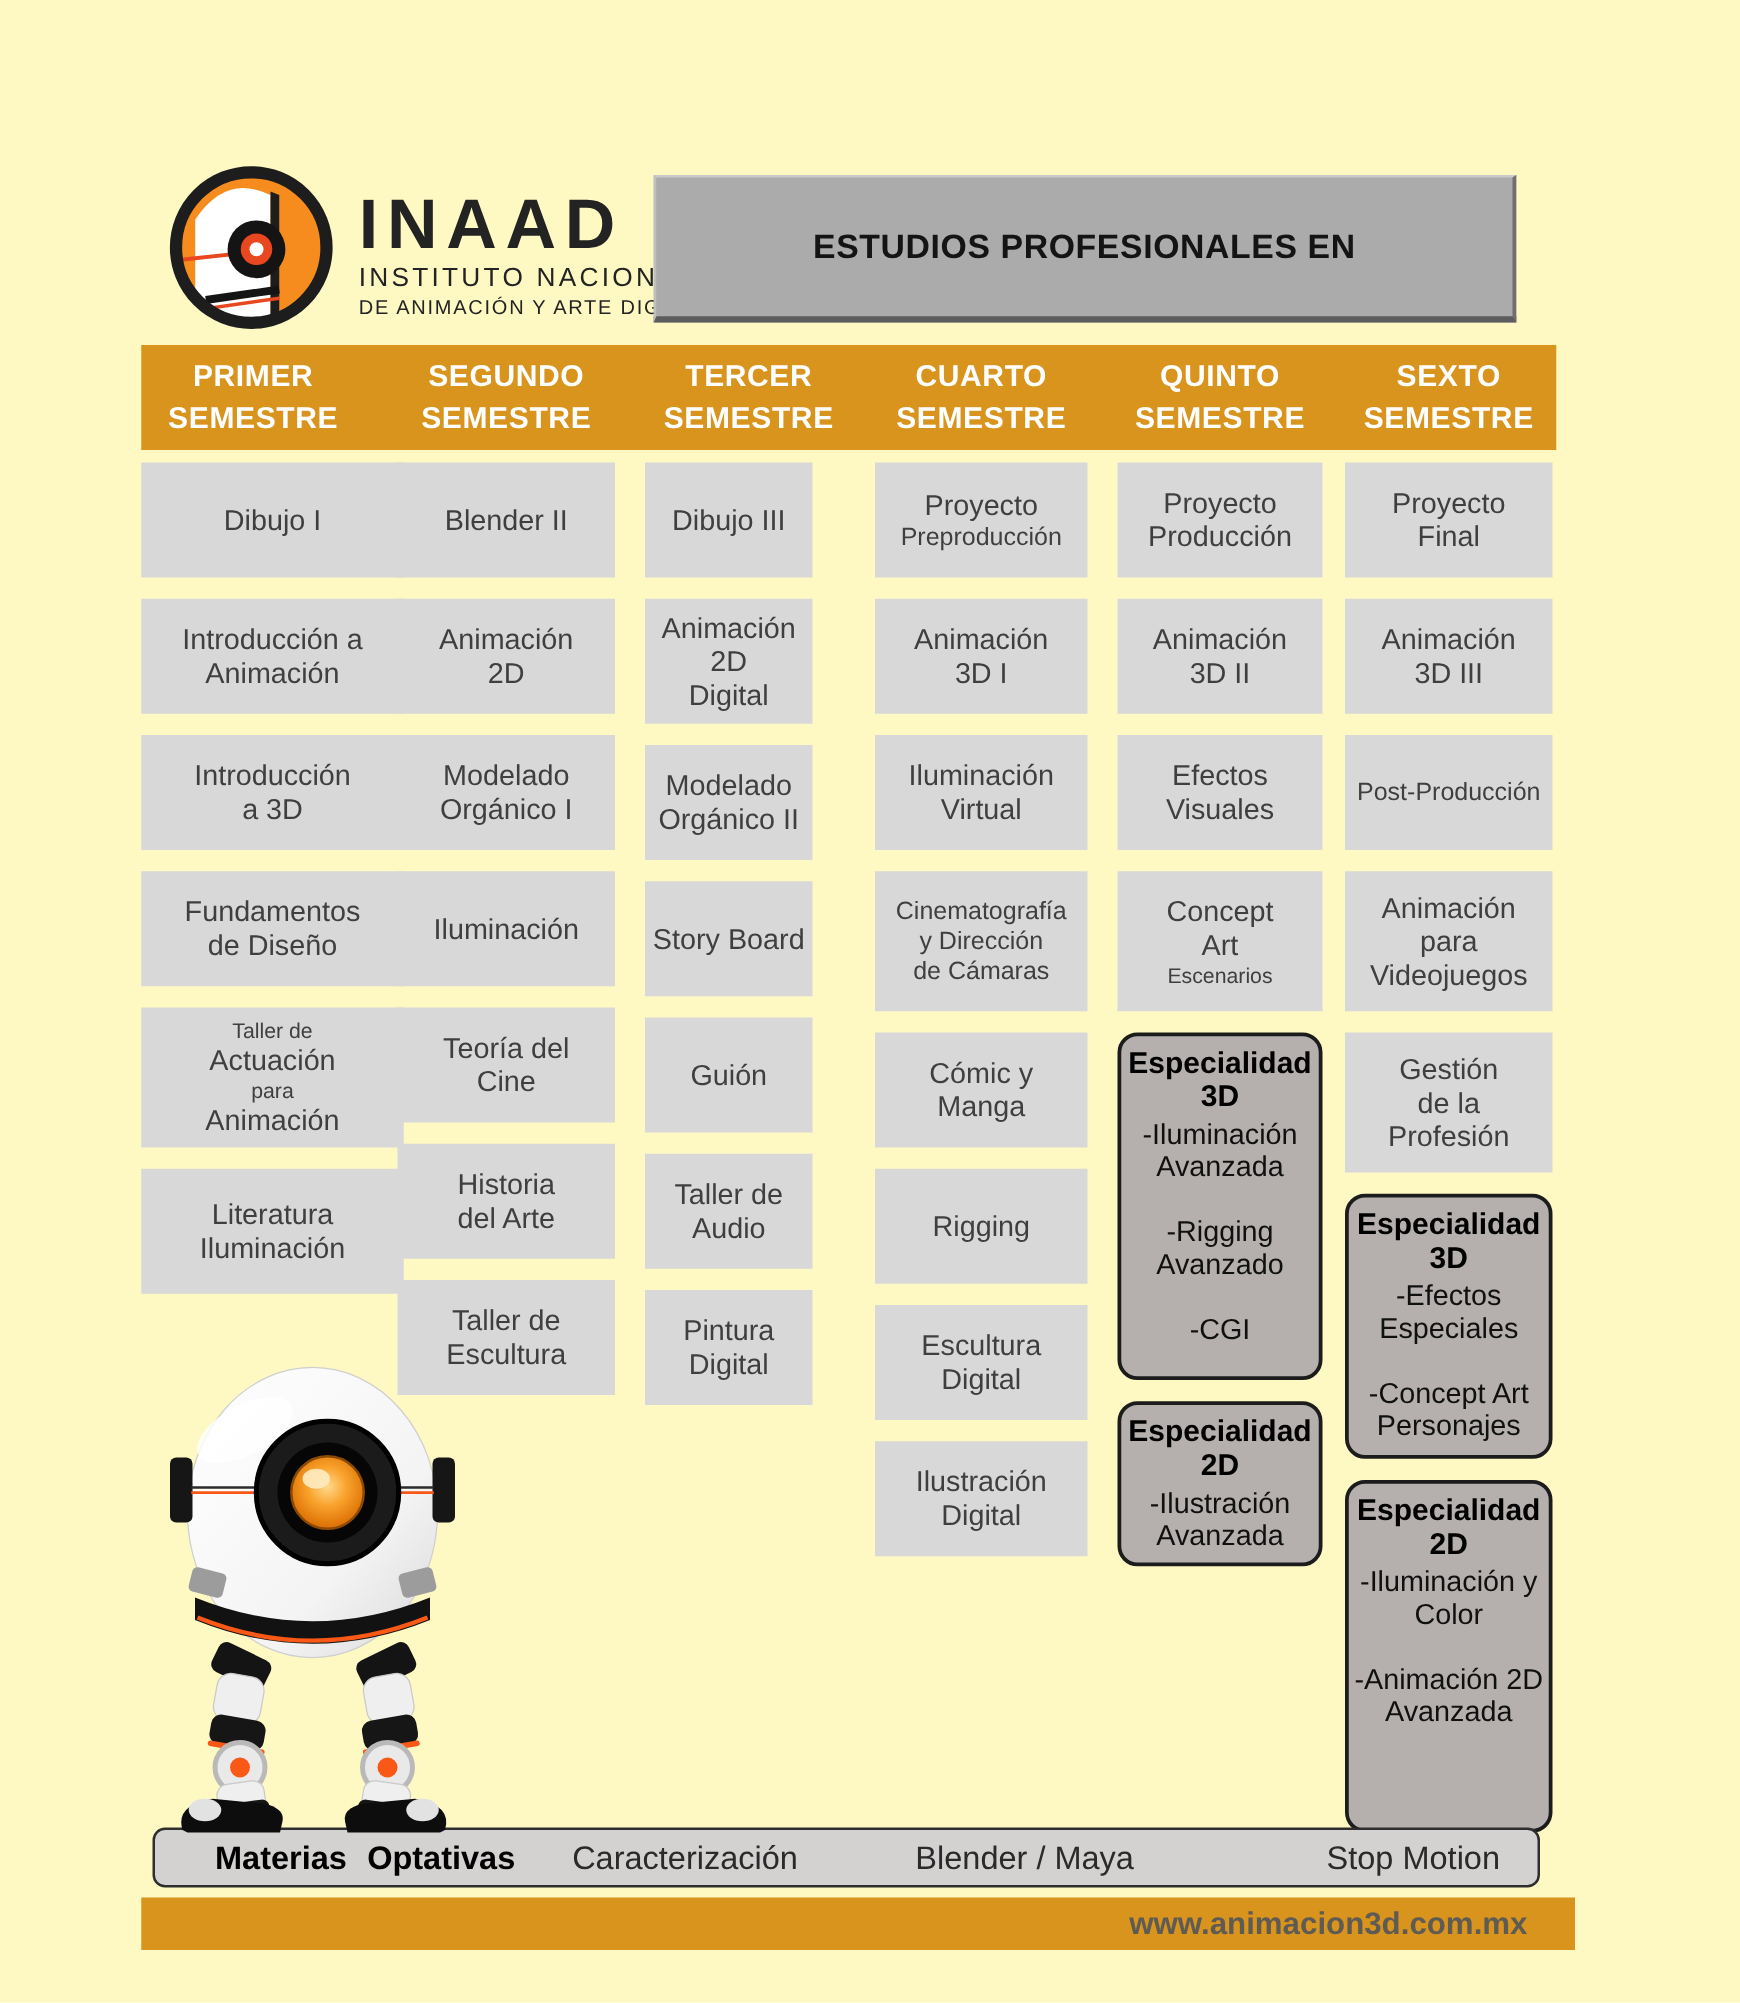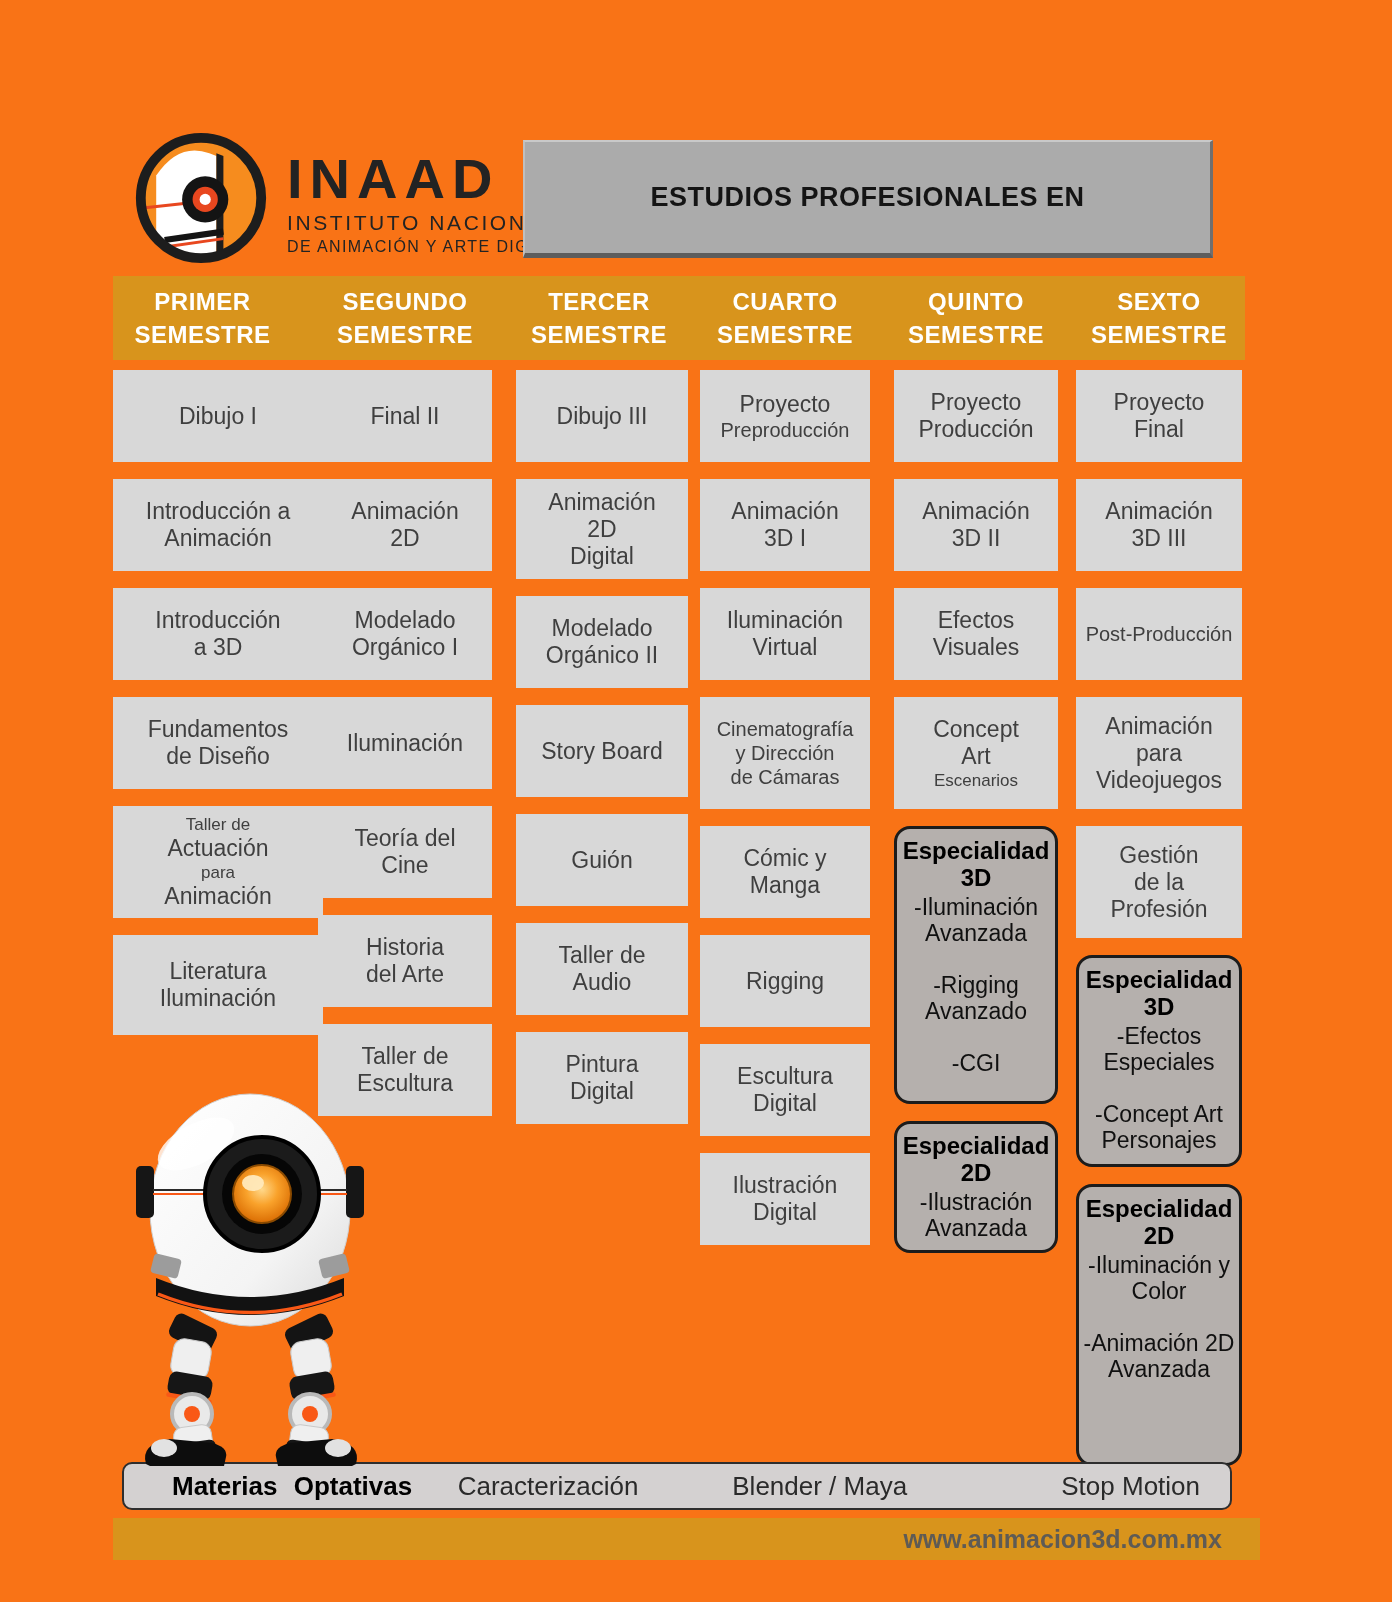--- a/index.html
+++ b/index.html
@@ -1,17 +1,17 @@
 <!DOCTYPE html>
 <html><head>
 <meta charset="utf-8">
 <style>
   * { margin:0; padding:0; box-sizing:border-box; }
   body { background:#ffffff; font-family:"Liberation Sans", sans-serif; }
-  .canvas { position:relative; width:1392px; height:1602px; background:#f97316; overflow:hidden; }
+  .canvas { position:relative; width:1392px; height:1602px; background:#fef9c3; overflow:hidden; }
 
   
   .logo-wrap { position:absolute; left:131px; top:128px; width:140px; height:140px; }
   .logo-text { position:absolute; left:287px; top:150px; color:#1f1f1f; }
   .inaad { font-size:56px; font-weight:bold; letter-spacing:7px; line-height:58px; color:#232323; }
   .inst1 { font-size:21px; letter-spacing:2.6px; margin-top:3px; color:#232323; }
   .inst2 { font-size:16px; letter-spacing:1.4px; margin-top:3px; color:#232323; }
 
   
   .banner { position:absolute; left:523px; top:140px; width:690px; height:118px;
@@ -147,21 +147,21 @@
           <div class="ln-s">para</div>
           <div class="ln-n">Animación</div>
         </div>
         <div class="course" style="height: 100px;">
           <div class="ln-n">Literatura</div>
           <div class="ln-n">Iluminación</div>
         </div>
       </div>
       <div class="col" style="left: 318px; width: 174px;">
         <div class="course">
-          <div class="ln-n">Final II</div>
+          <div class="ln-n">Blender II</div>
         </div>
         <div class="course">
           <div class="ln-n">Animación</div>
           <div class="ln-n">2D</div>
         </div>
         <div class="course">
           <div class="ln-n">Modelado</div>
           <div class="ln-n">Orgánico I</div>
         </div>
         <div class="course">
@@ -173,21 +173,21 @@
         </div>
         <div class="course">
           <div class="ln-n">Historia</div>
           <div class="ln-n">del Arte</div>
         </div>
         <div class="course">
           <div class="ln-n">Taller de</div>
           <div class="ln-n">Escultura</div>
         </div>
       </div>
-      <div class="col" style="left: 516px; width: 172px;">
+      <div class="col" style="left: 516px; width: 134px;">
         <div class="course">
           <div class="ln-n">Dibujo III</div>
         </div>
         <div class="course" style="height: 100px;">
           <div class="ln-n">Animación</div>
           <div class="ln-n">2D</div>
           <div class="ln-n">Digital</div>
         </div>
         <div class="course">
           <div class="ln-n">Modelado</div>

